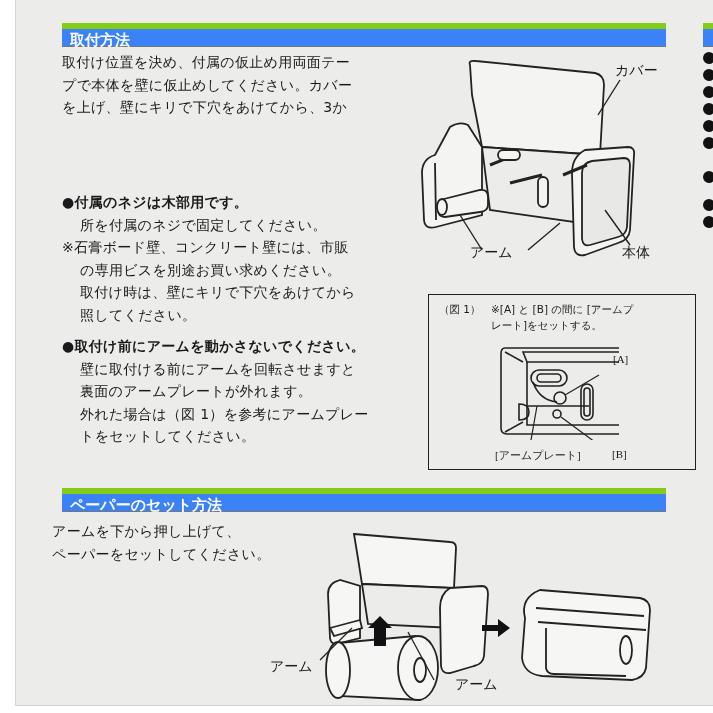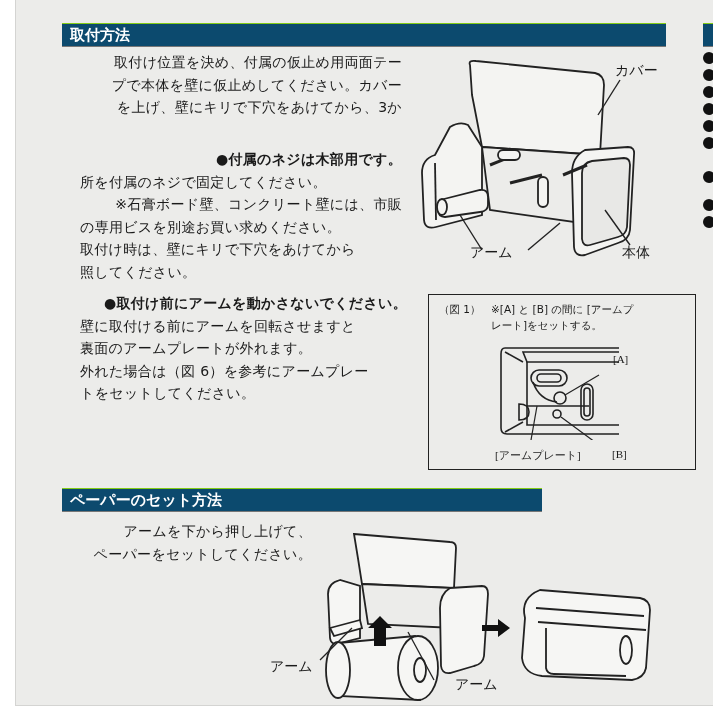--- a/index.html
+++ b/index.html
@@ -10,37 +10,37 @@
     color: #1a1a1a;
     position: relative;
   }
   .page {
     position: absolute; left: 15px; top: 0; width: 698px; height: 705px;
     background: #ececea;
     border-left: 1px solid #d4d4d2;
     border-bottom: 1px solid #d4d4d2;
   }
   .section-bar {
-    position: absolute; background: #0c4a6e; color: #fff;
+    position: absolute; background: #3b82f6; color: #fff;
     font-weight: bold; font-size: 15px; line-height: 22px;
     padding-left: 8px; box-sizing: border-box;
-    border-top: 1px solid #84cc16; border-bottom: 1px solid #777;
+    border-top: 6px solid #84cc16; border-bottom: 1px solid #777;
   }
   .bar1 { left: 62px; top: 23px; width: 604px; height: 24px; }
-  .bar2 { left: 62px; top: 488px; width: 480px; height: 24px; }
+  .bar2 { left: 62px; top: 488px; width: 604px; height: 24px; }
   .bar-edge { left: 703px; top: 23px; width: 10px; height: 24px; padding: 0; }
 
   .para { position: absolute; font-size: 14px; line-height: 22.5px; letter-spacing: 0.3px; }
   .p-intro { left: 62px; top: 51px; width: 340px; }
   .p-note1 { left: 62px; top: 148px; width: 340px; }
   .p-note2 { left: 62px; top: 292px; width: 345px; }
   .p-paper { left: 52px; top: 520px; width: 260px; }
-  .bold { font-weight: bold; }
+  .bold { font-weight: bold; margin-top: 43px; }
   .indent { padding-left: 18px; display: block; }
-  .bullet-line { display: block; text-align: right; }
+  .bullet-line { display: block; }
 
   .lbl { position: absolute; font-size: 14px; font-family: Liberation Serif, serif; }
   .small { font-size: 11px; }
 
   .fig1 {
     position: absolute; left: 428px; top: 294px; width: 268px; height: 176px;
     border: 1.5px solid #222; box-sizing: border-box;
   }
   .fig1-caption { position: absolute; left: 10px; top: 6px; font-size: 10.5px; line-height: 16px; }
 
@@ -79,21 +79,21 @@
   <span class="bullet-line">※石膏ボード壁、コンクリート壁には、市販</span>
   <span class="indent">の専用ビスを別途お買い求めください。</span>
   <span class="indent">取付け時は、壁にキリで下穴をあけてから</span>
   <span class="indent">照してください。</span>
 </div>
 
 <div class="para p-note2">
   <span class="bullet-line bold">●取付け前にアームを動かさないでください。</span>
   <span class="indent">壁に取付ける前にアームを回転させますと</span>
   <span class="indent">裏面のアームプレートが外れます。</span>
-  <span class="indent">外れた場合は（図 6）を参考にアームプレー</span>
+  <span class="indent">外れた場合は（図 1）を参考にアームプレー</span>
   <span class="indent">トをセットしてください。</span>
 </div>
 
 <svg style="left:410px;top:55px" width="260" height="215" viewBox="0 0 260 215" fill="none" stroke="#222" stroke-width="1.8">
 
   <path d="M60 10 Q58 5 66 6 L185 18 Q194 20 194 30 L190 100 L72 92 Q66 60 62 40 Z" fill="#f4f4f2"></path>
 
   <path d="M72 92 L190 100 L185 170 L80 155 Z" fill="#ececea"></path>
 
   <path d="M25 100 Q12 104 12 118 L14 165 Q15 175 26 172 L72 160 L72 92 L58 70 Q50 66 40 72 Z" fill="#f4f4f2"></path>

